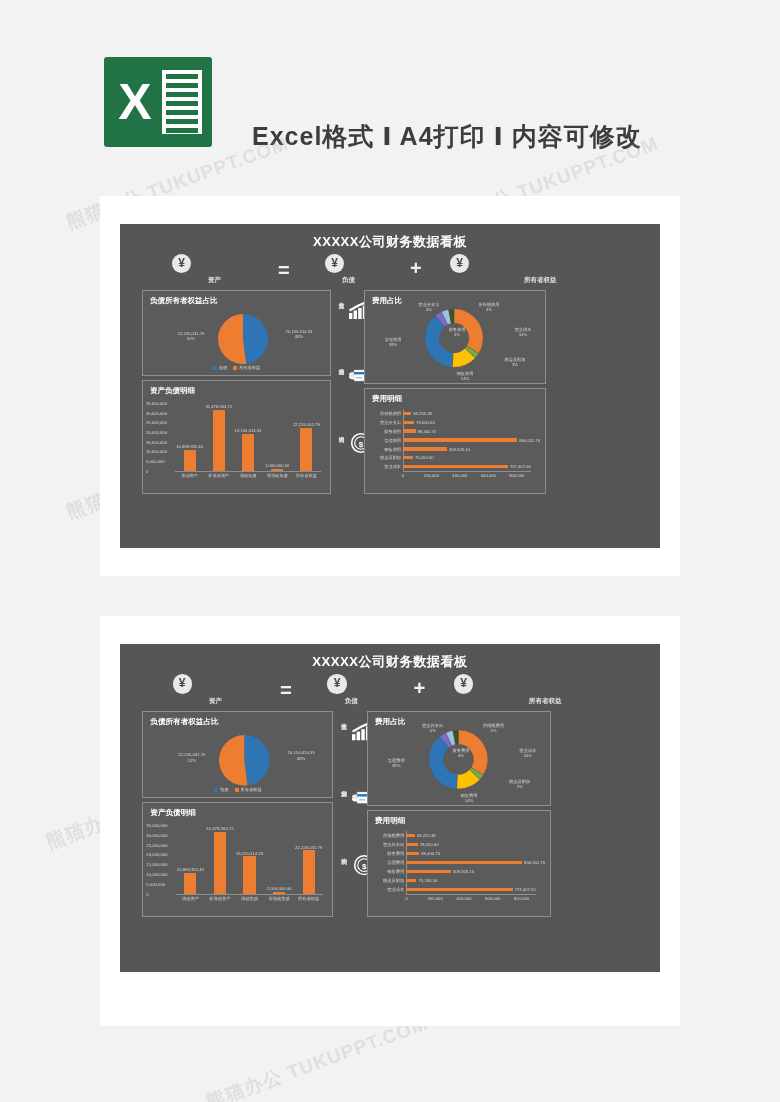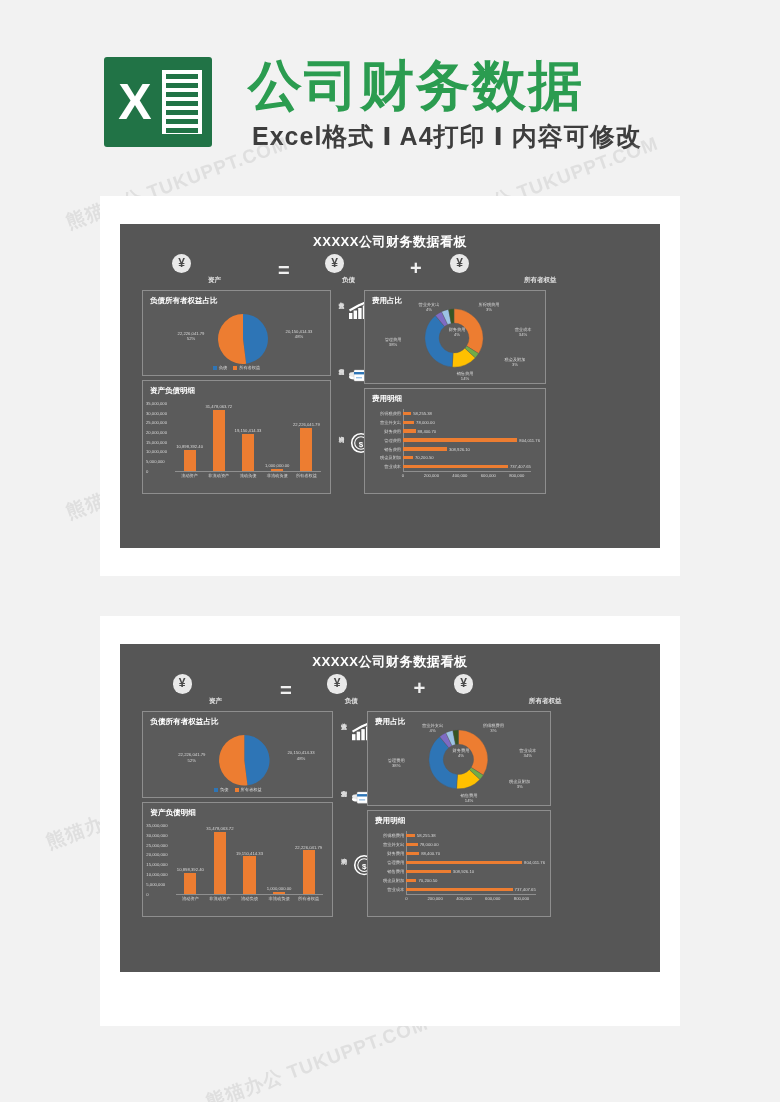--- a/index.html
+++ b/index.html
@@ -71,21 +71,20 @@
     <div class="sheet">
         <i></i>
         <i></i>
         <i></i>
         <i></i>
         <i></i>
         <i></i>
         <i></i>
       </div>
   </div>
-  <div class="brand-title">公司财务数据</div>
   <div class="brand-sub">Excel格式 Ⅰ A4打印 Ⅰ 内容可修改</div>
 </div>
 
 <div class="wm" style="left:60px;top:170px;">熊猫办公 TUKUPPT.COM</div>
 <div class="wm" style="left:430px;top:170px;">熊猫办公 TUKUPPT.COM</div>
 <div class="wm" style="left:60px;top:460px;">熊猫办公 TUKUPPT.COM</div>
 <div class="wm" style="left:440px;top:460px;">熊猫办公 TUKUPPT.COM</div>
 <div class="wm" style="left:40px;top:790px;">熊猫办公 TUKUPPT.COM</div>
 <div class="wm" style="left:450px;top:790px;">熊猫办公 TUKUPPT.COM</div>
 <div class="wm" style="left:200px;top:1050px;">熊猫办公 TUKUPPT.COM</div>

